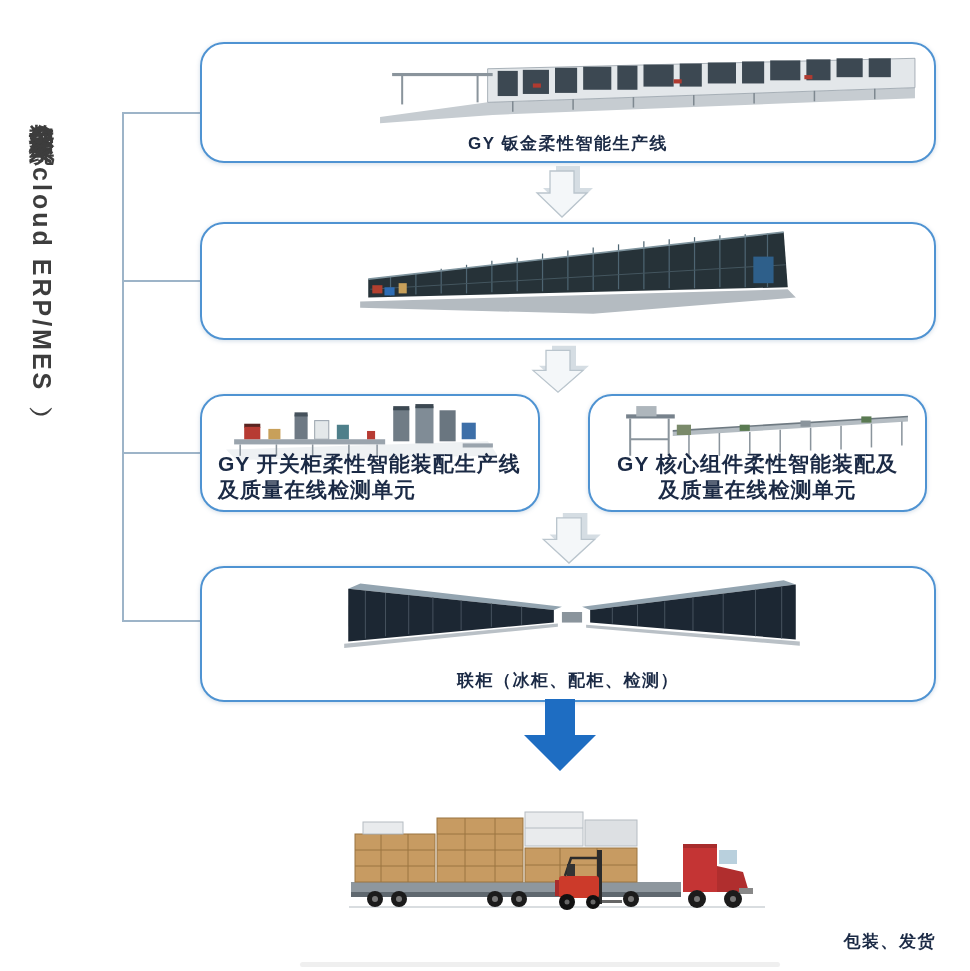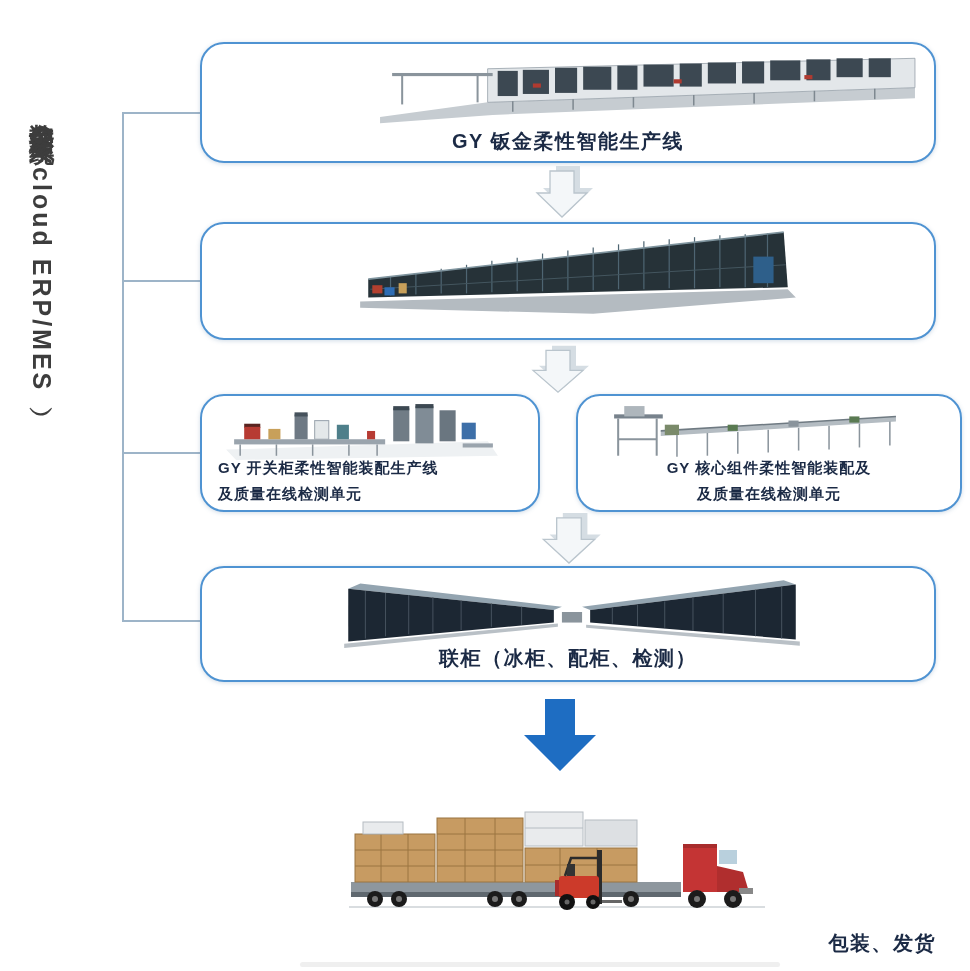--- a/index.html
+++ b/index.html
@@ -19,24 +19,24 @@
 
   .flow-box {
     position:absolute; background:#fff;
     border:2px solid var(--box-border,#4f93d2);
     border-radius:24px;
     box-shadow:0 1px 4px rgba(90,130,170,.28);
   }
 
   .caption {
     position:absolute; font-weight:700; letter-spacing:1.5px;
-    color:var(--caption-text,#1b2a45); font-size:20px; white-space:nowrap;
+    color:var(--caption-text,#1b2a45); font-size:17px; white-space:nowrap;
   }
   .caption.center { left:0; right:0; text-align:center; }
-  .caption.small { font-size:15px; letter-spacing:1px; }
+  .caption.small { font-size:21px; letter-spacing:1px; }
 
   .photo { position:absolute; }
   .photo svg { width:100%; height:100%; display:block; }
 
   .arrow { position:absolute; }
   .arrow svg { width:100%; height:100%; display:block; }
   .arrow-back  { fill:#d5dde3; }
   .arrow-face  { fill:var(--arrow-light-face,#f4f7f9); stroke:var(--arrow-light-edge,#bac5cd); stroke-width:1.3; }
   .arrow-blue-shape { fill:var(--arrow-blue,#1e6dc2); }
 
@@ -170,21 +170,21 @@
           <rect x="198" y="2" width="18" height="4" fill="#3c4852"></rect>
         <rect x="222" y="8" width="16" height="30" fill="#6a7680"></rect>
         <rect x="244" y="20" width="14" height="16" fill="#3d6fa8"></rect>
         <rect x="245" y="40" width="30" height="4" fill="#9aa4ad"></rect>
       </svg>
     </div>
     <div class="caption small" style="left:16px; bottom:32px;">GY 开关柜柔性智能装配生产线</div>
     <div class="caption small" style="left:16px; bottom:6px;">及质量在线检测单元</div>
   </div>
 
-  <div class="flow-box" style="left:576px; top:394px; width:386px; height:118px;">
+  <div class="flow-box" style="left:588px; top:394px; width:339px; height:118px;">
     <div class="photo" style="left:28px; top:8px; width:294px; height:60px;">
       <svg viewBox="0 0 290 58" preserveAspectRatio="none">
         <rect x="8" y="10" width="48" height="4" fill="#77828c"></rect>
         <rect x="18" y="2" width="20" height="10" fill="#aeb6bc"></rect>
         <g stroke="#8a949c" stroke-width="2" fill="none">
           <line x1="12" y1="14" x2="12" y2="50"></line>
             <line x1="50" y1="14" x2="50" y2="50"></line>
           <line x1="12" y1="34" x2="50" y2="34"></line>
         </g>
         <polygon points="54,26 286,12 286,17 54,31" fill="#b4bcc2"></polygon>
@@ -209,21 +209,21 @@
     <div class="caption small center" style="bottom:6px;">及质量在线检测单元</div>
   </div>
 
   <div class="arrow" style="left:528px; top:510px; width:84px; height:56px;">
     <svg viewBox="0 0 82 57" preserveAspectRatio="none">
       <polygon class="arrow-back" points="34,3 58,3 58,25 71,25 46,49 21,25 34,25"></polygon>
       <polygon class="arrow-face" points="28,8 52,8 52,30 65,30 40,54 15,30 28,30"></polygon>
     </svg>
   </div>
 
-  <div class="flow-box" style="left:200px; top:566px; width:736px; height:116px;">
+  <div class="flow-box" style="left:200px; top:566px; width:736px; height:136px;">
     <div class="photo" style="left:118px; top:6px; width:504px; height:76px;">
       <svg viewBox="0 0 500 72" preserveAspectRatio="none">
         <polygon points="24,66 236,47 236,50 24,70" fill="#b9c0c6"></polygon>
         <polygon points="28,14 232,34 240,31 40,9" fill="#93a4b0"></polygon>
         <polygon points="28,14 232,34 232,46 28,64" fill="#1c2733"></polygon>
         <g stroke="#46525e" stroke-width="1">
           <line x1="45" y1="16" x2="45" y2="61"></line>
             <line x1="65" y1="18" x2="65" y2="59"></line>
           <line x1="88" y1="20" x2="88" y2="57"></line>
             <line x1="112" y1="22" x2="112" y2="55"></line>

